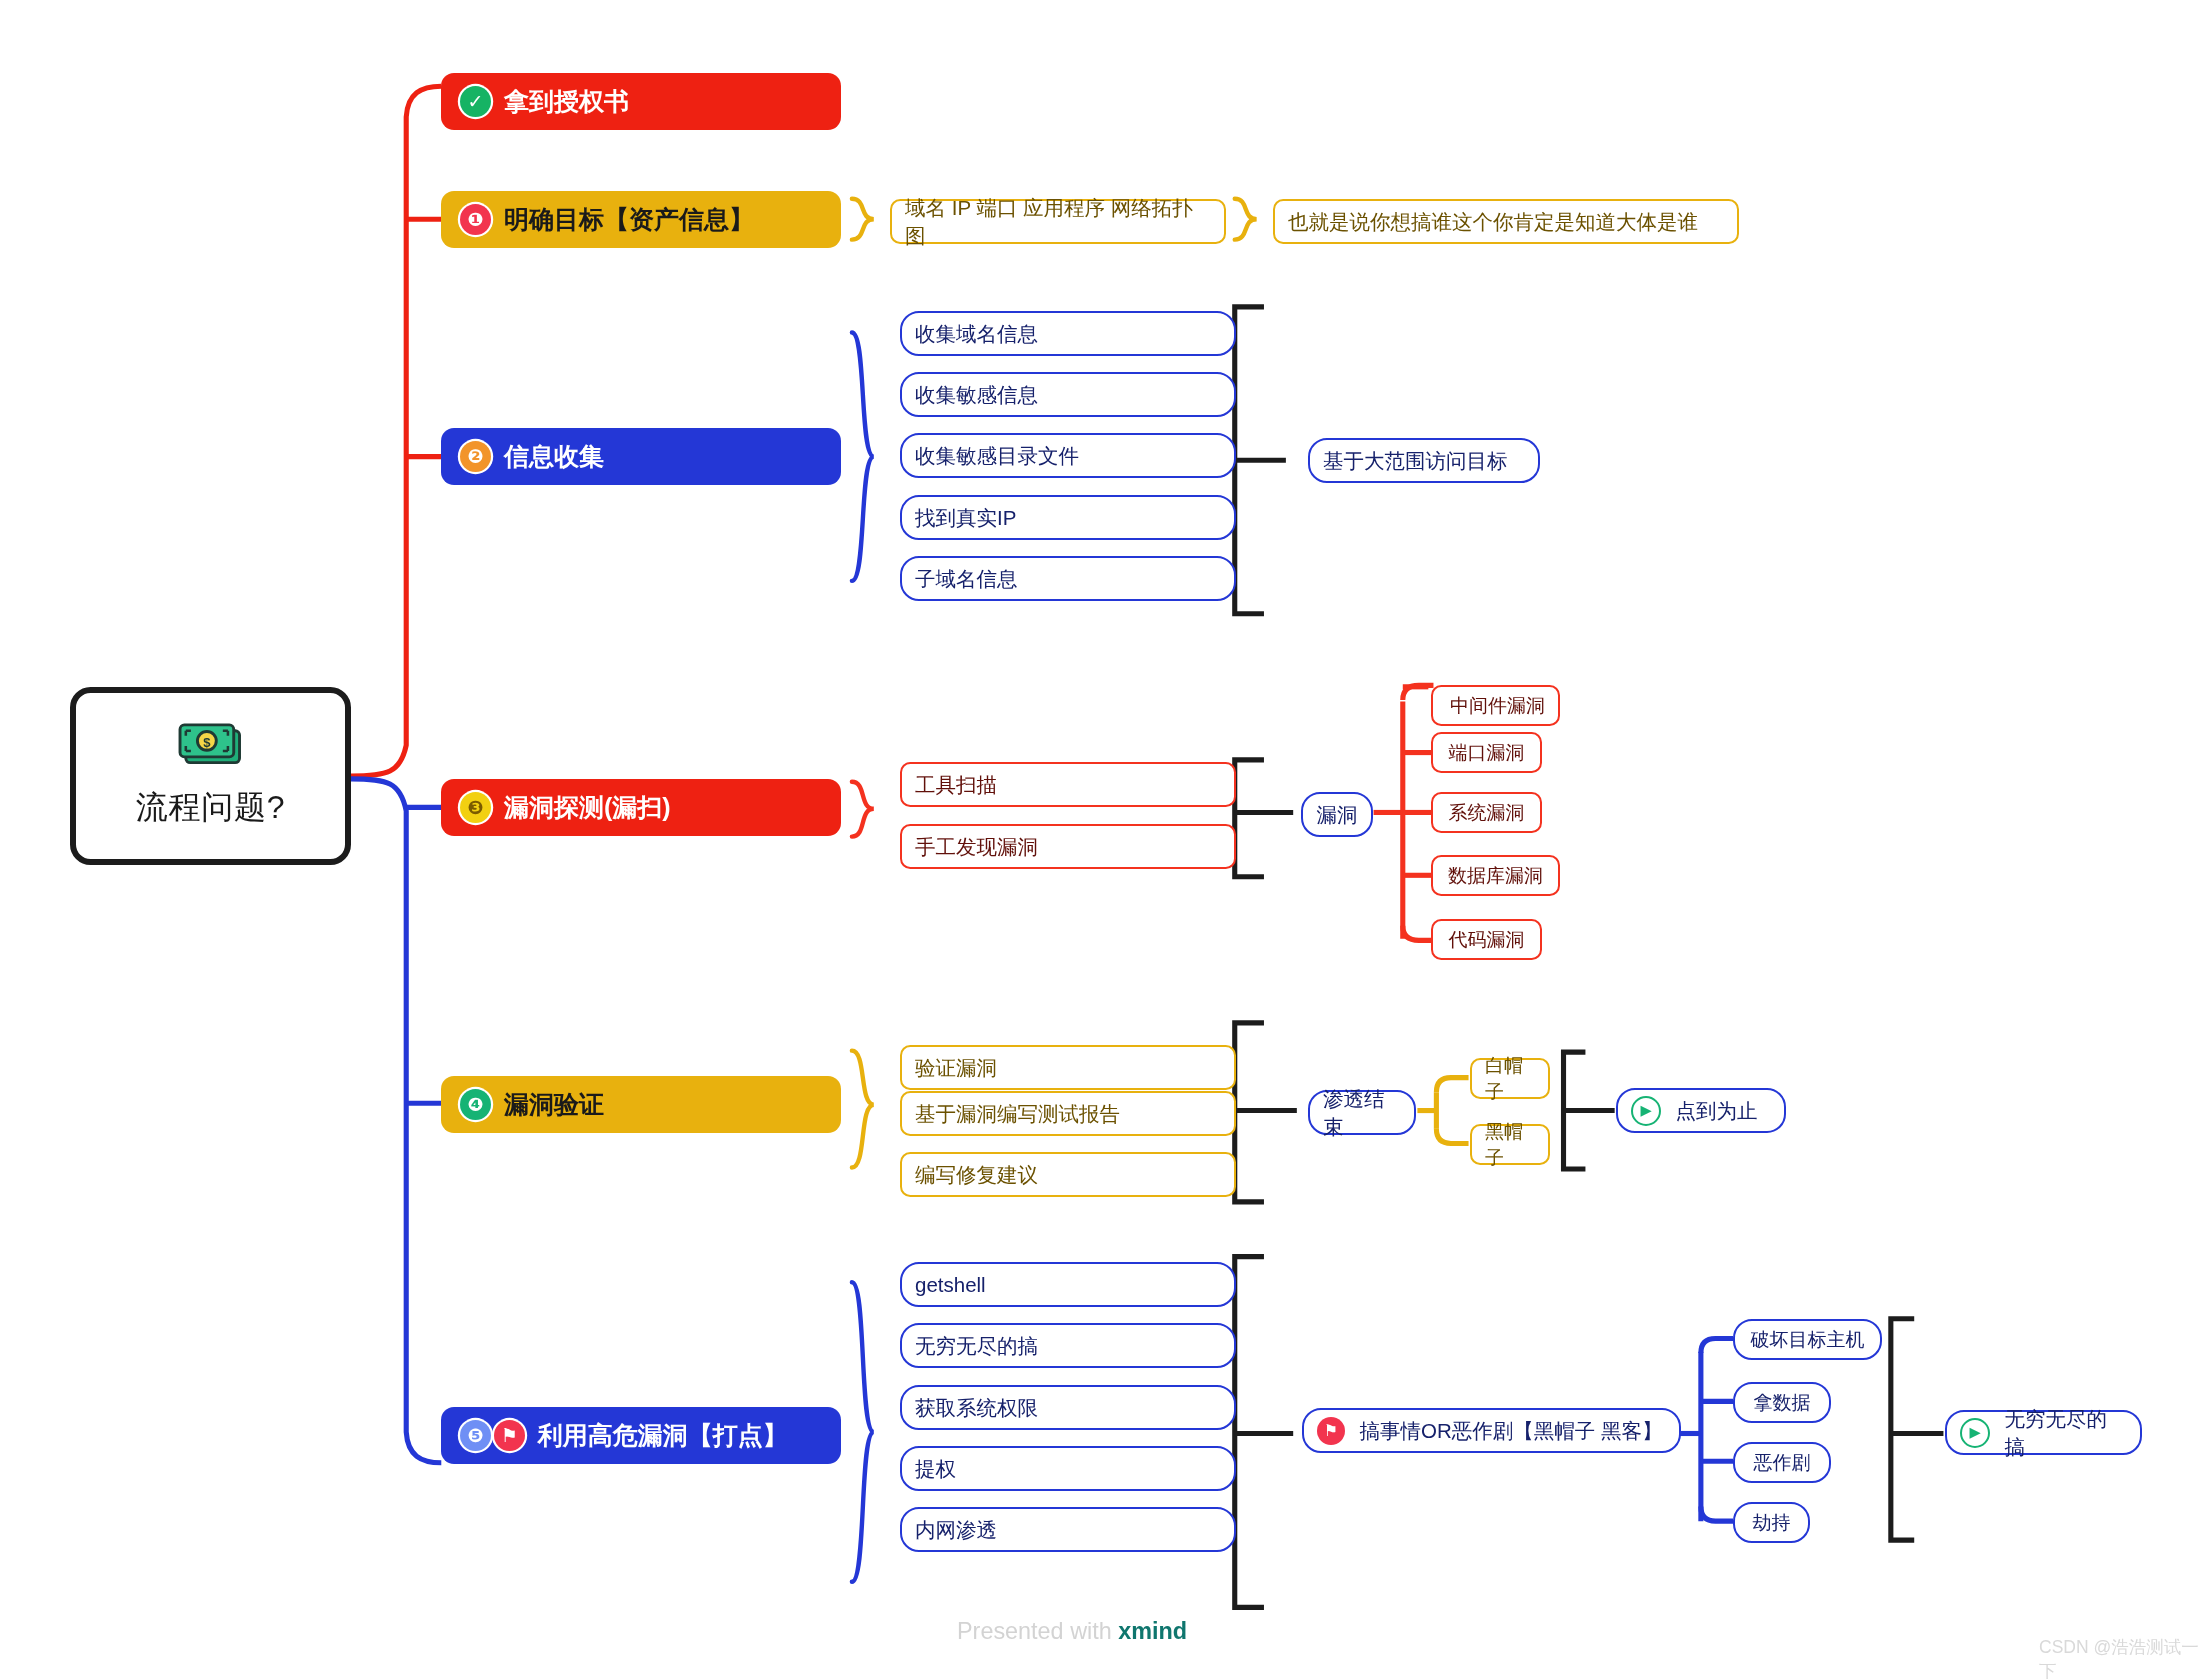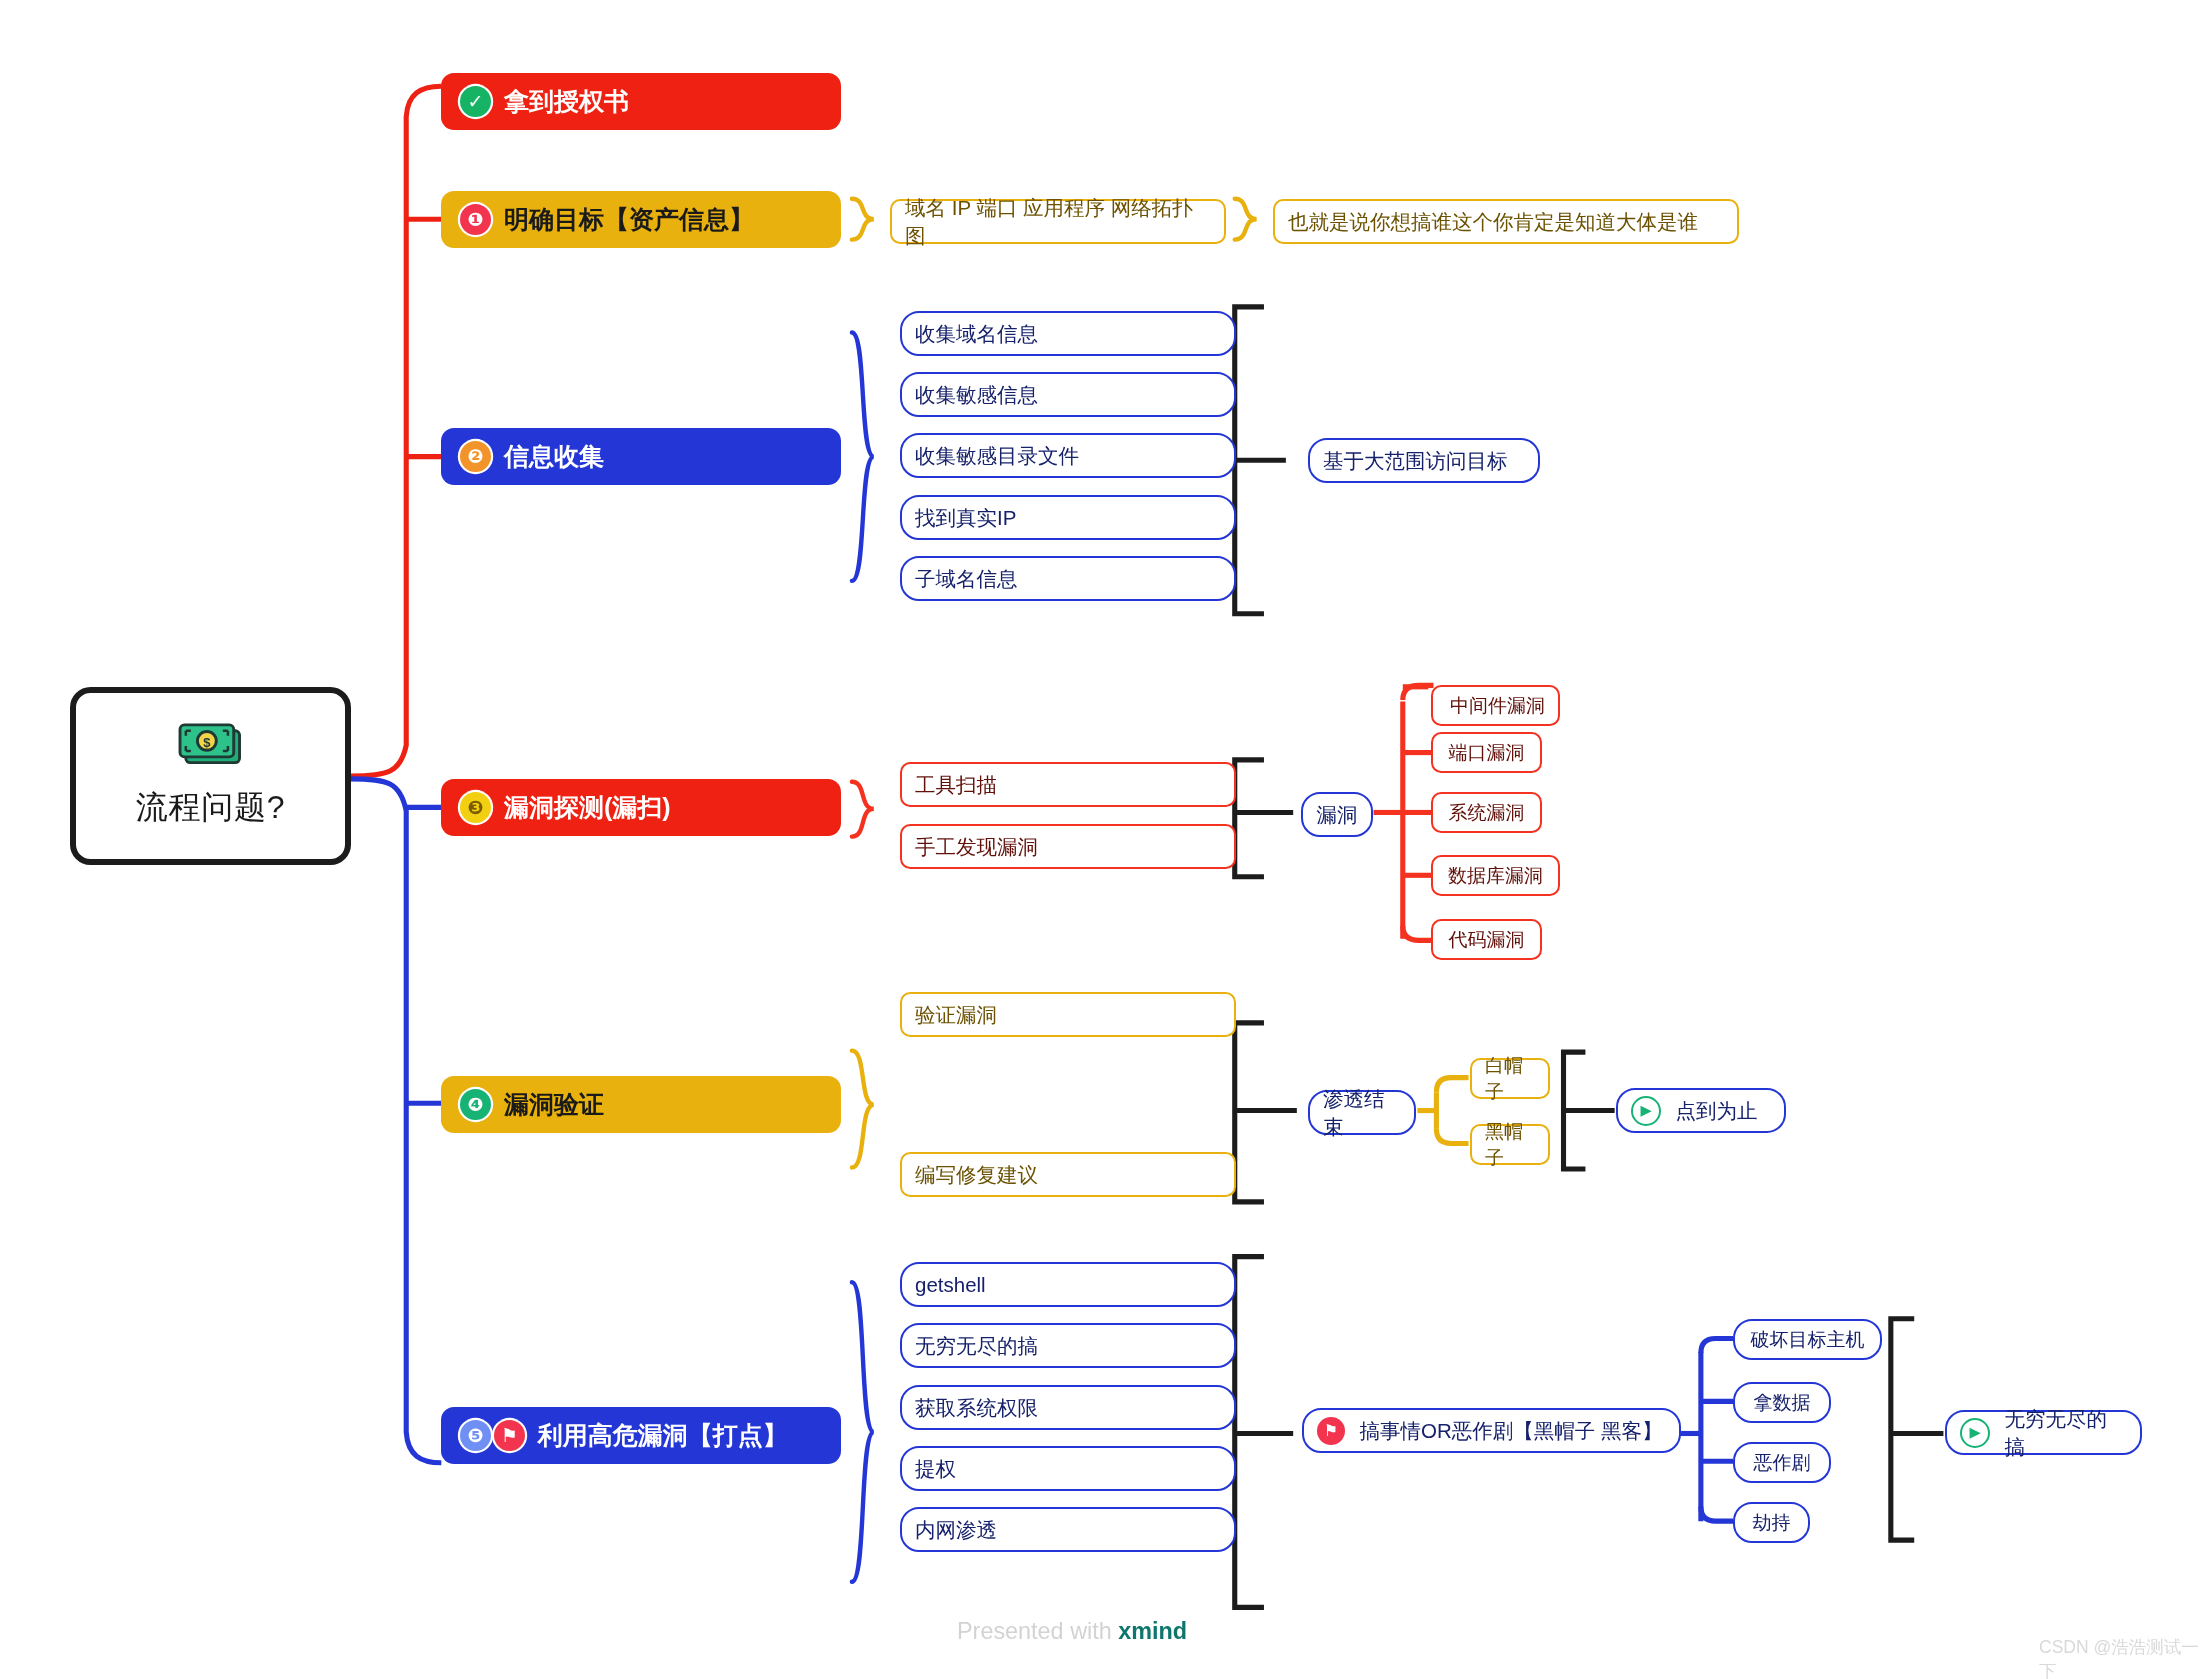--- a/index.html
+++ b/index.html
@@ -223,22 +223,25 @@
     <span>数据库漏洞</span>
   </div>
   <div class="node leaf rbox small" style="left:1431px;top:919px;width:111px;justify-content:center;">
     <span>代码漏洞</span>
   </div>
 
   <div class="node main yellow" style="left:441px;top:1076px;width:400px;">
     <span class="badge seagreen">❹</span>
     <span>漏洞验证</span>
   </div>
-  <div class="node leaf ybox" style="left:900px;top:992px;width:336px;">
+  <div class="node leaf ybox" style="left:900px;top:1045px;width:336px;">
     <span>验证漏洞</span>
+  </div>
+  <div class="node leaf ybox" style="left:900px;top:1091px;width:336px;">
+    <span>基于漏洞编写测试报告</span>
   </div>
   <div class="node leaf ybox" style="left:900px;top:1152px;width:336px;">
     <span>编写修复建议</span>
   </div>
   <div class="node leaf bbox" style="left:1308px;top:1090px;width:108px;justify-content:center;">
     <span>渗透结束</span>
   </div>
   <div class="node leaf ybox small" style="left:1470px;top:1058px;width:80px;justify-content:center;">
     <span>白帽子</span>
   </div>

